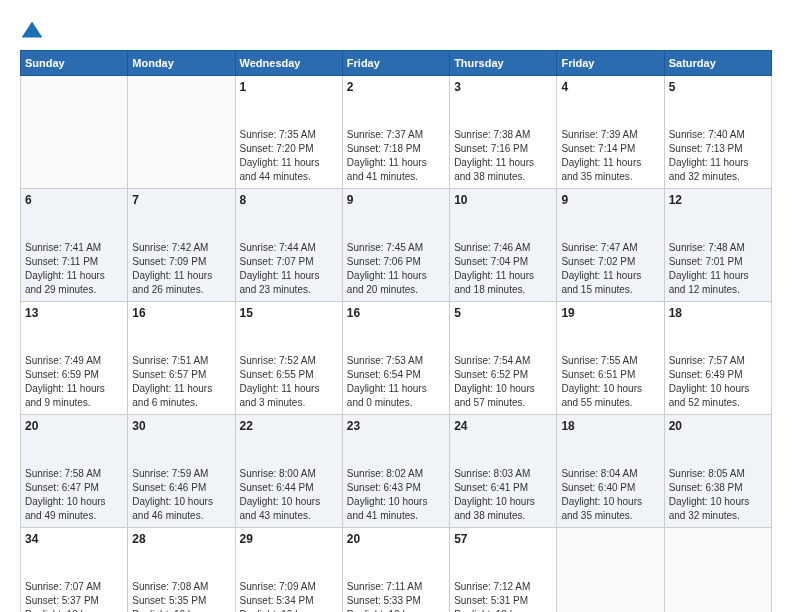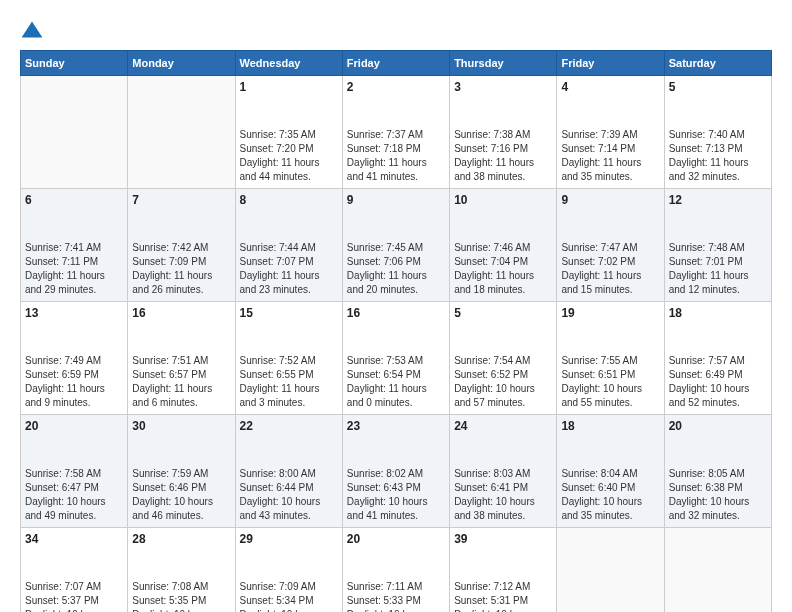--- a/index.html
+++ b/index.html
@@ -243,20 +243,20 @@
         </td>
         <td>
           <div class="day-number">29</div>
           <div class="day-info">Sunrise: 7:09 AM<br>Sunset: 5:34 PM<br>Daylight: 10 hours and 24 minutes.</div>
         </td>
         <td>
           <div class="day-number">20</div>
           <div class="day-info">Sunrise: 7:11 AM<br>Sunset: 5:33 PM<br>Daylight: 10 hours and 22 minutes.</div>
         </td>
         <td>
-          <div class="day-number">39</div>
+          <div class="day-number">57</div>
           <div class="day-info">Sunrise: 7:12 AM<br>Sunset: 5:31 PM<br>Daylight: 10 hours and 19 minutes.</div>
         </td>
         <td class="empty"></td>
         <td class="empty"></td>
       </tr>
     </tbody>
 </table>
 
 </body></html>

